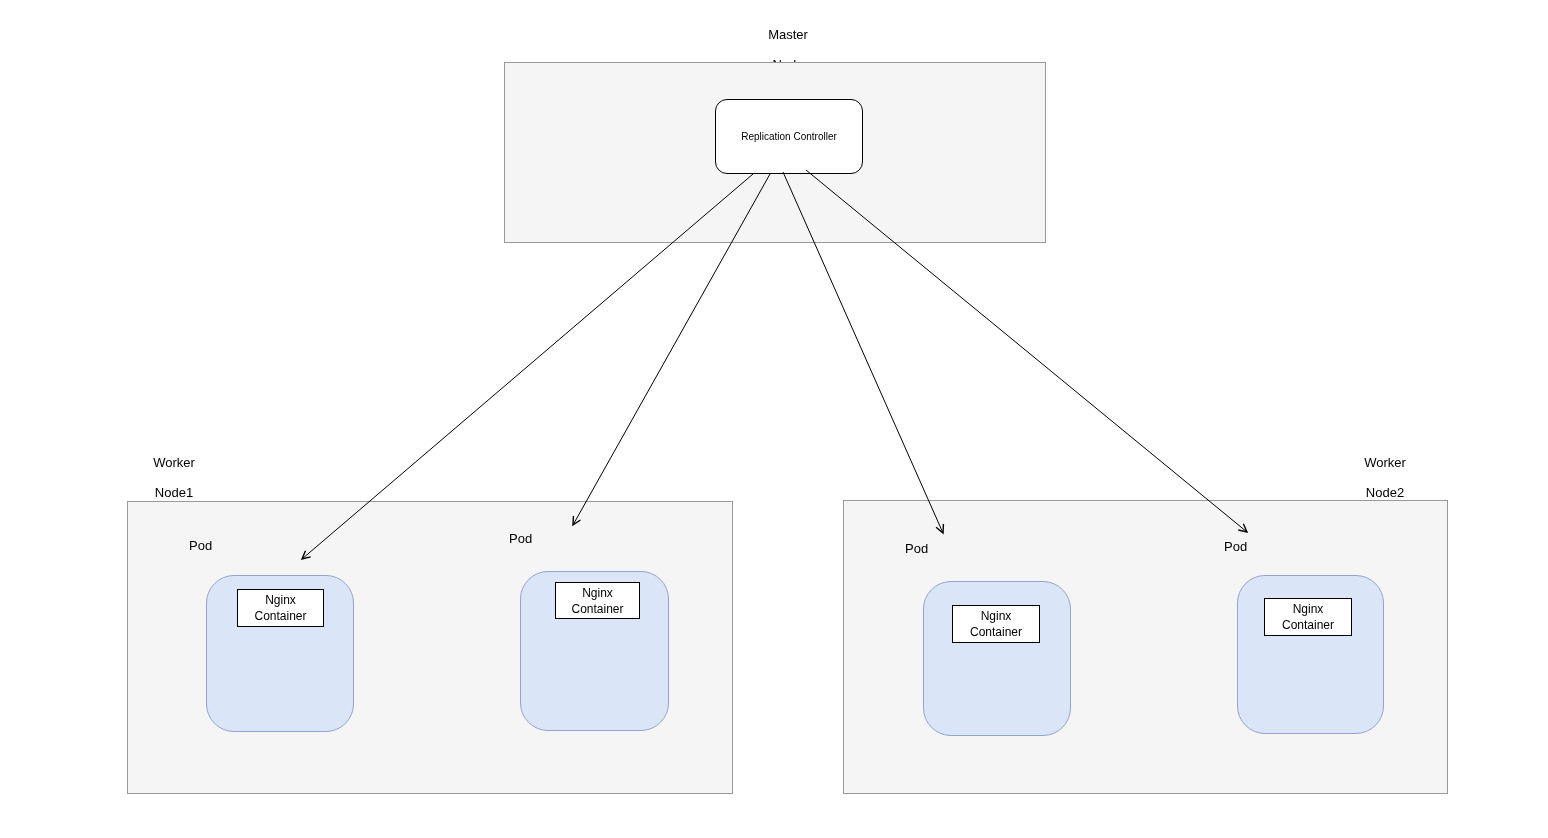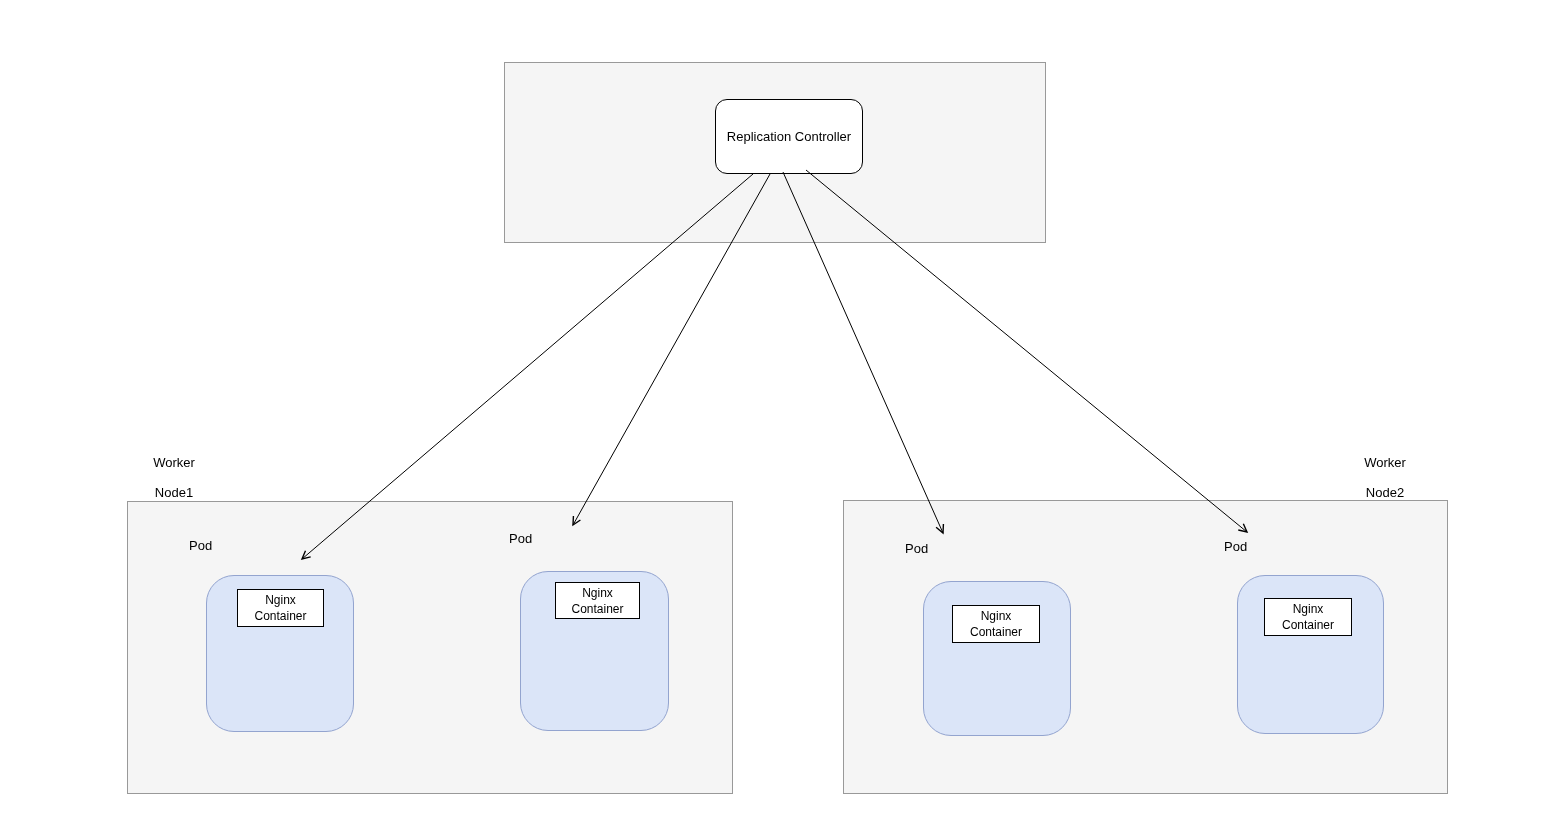--- a/index.html
+++ b/index.html
@@ -41,21 +41,21 @@
     position: absolute;
     left: 715px; top: 99px;
     width: 148px; height: 75px;
     background: #ffffff;
     border: 1.5px solid #000000;
     border-radius: 12px;
     box-sizing: border-box;
     display: flex;
     align-items: center;
     justify-content: center;
-    font-size: 13px;
+    font-size: 10px;
     text-align: center;
   }
 
   
   .pod {
     position: absolute;
     background: var(--pod-fill, #dbe5f8);
     border: 1px solid var(--pod-border, #93a4cf);
     border-radius: 28px;
     box-sizing: border-box;
@@ -92,20 +92,24 @@
     left: 0; top: 0;
     width: 1548px; height: 838px;
     pointer-events: none;
   }
 </style>
 </head>
 <body>
 
 <div id="canvas">
 
+  <div class="ext-label" style="left:688px; top:12px;">
+    <span>Master</span>
+    <span>Node</span>
+  </div>
 
   <div class="group-box" style="left:504px; top:62px; width:542px; height:181px;"></div>
 
   <div class="controller">
     <span>Replication Controller</span>
   </div>
 
   <div class="ext-label" style="left:74px; top:440px;">
     <span>Worker</span>
     <span>Node1</span>

